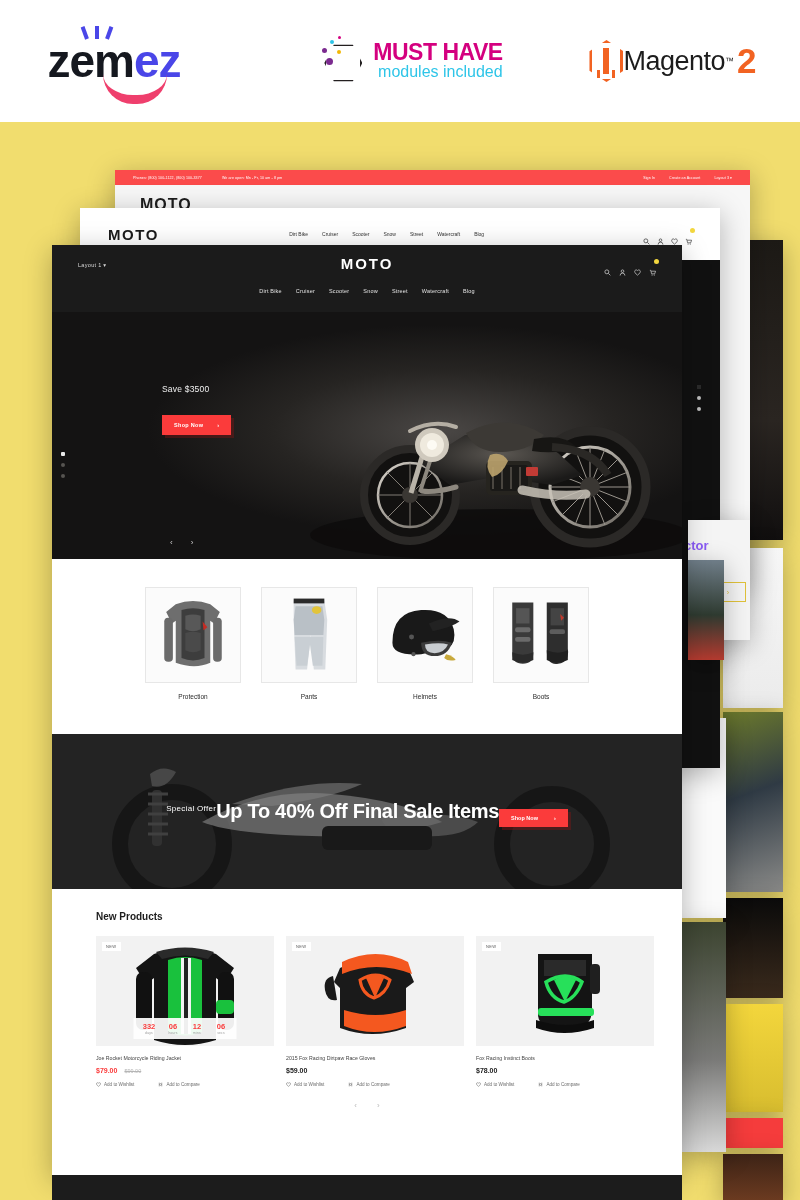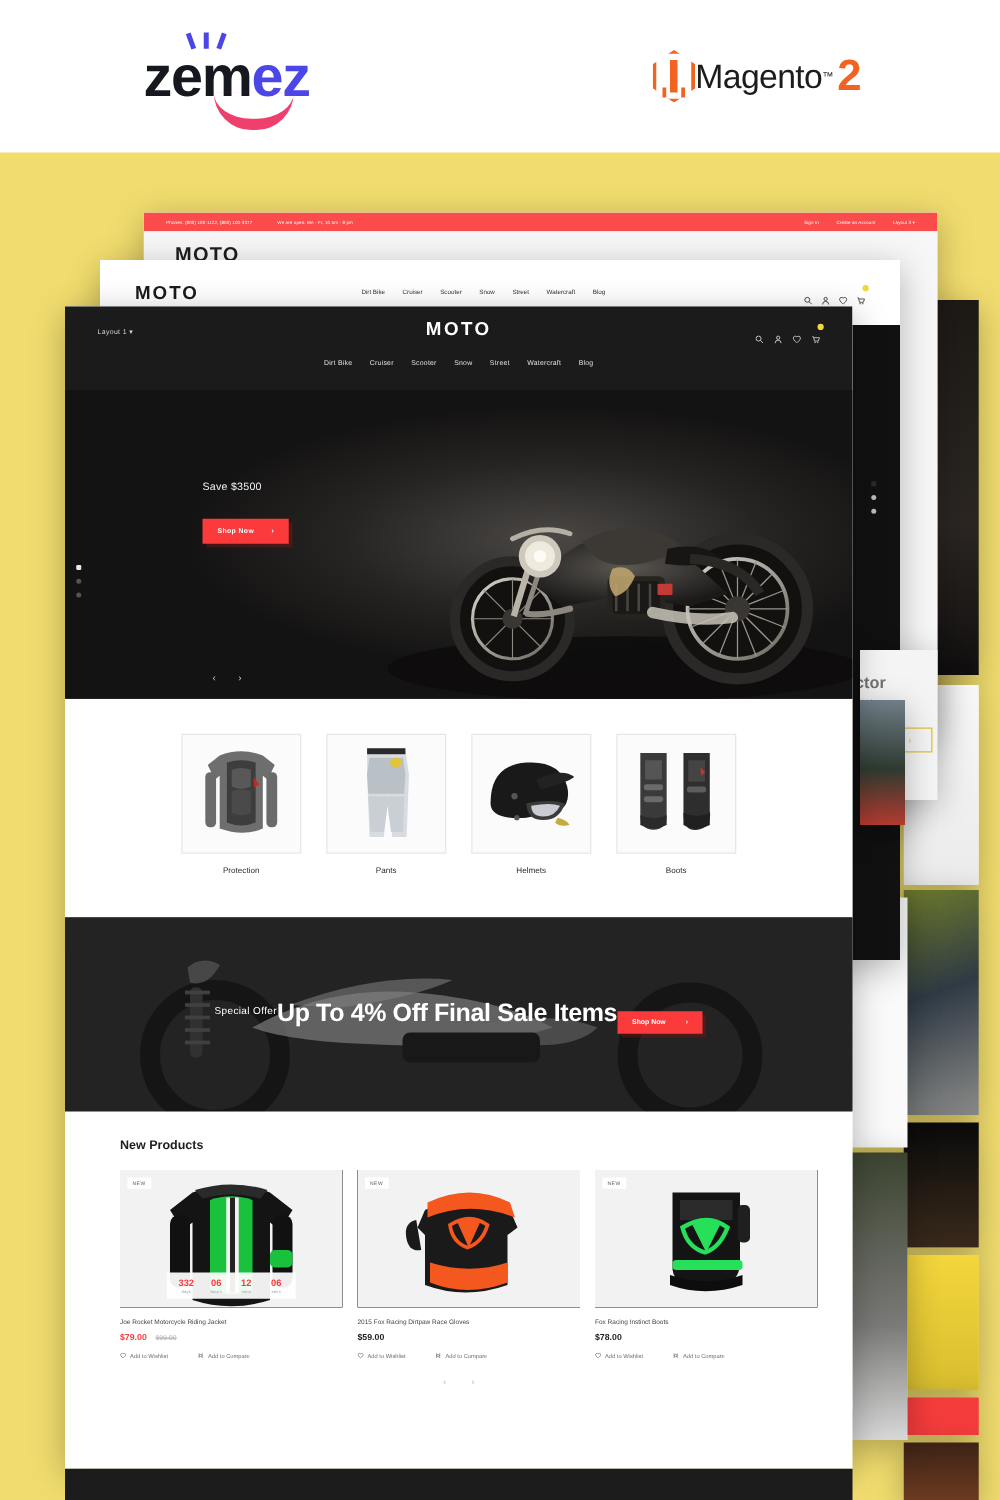--- a/index.html
+++ b/index.html
@@ -239,20 +239,34 @@
   <div class="logo-cell">
     <div class="zemez">
       <div class="tick t1"></div>
       <div class="tick t2"></div>
       <div class="tick t3"></div>
       <div class="word">z<span>e</span>m<span class="b">e</span><span class="b">z</span></div>
       <div class="smile"></div>
     </div>
   </div>
 
+  <div class="logo-cell musthave">
+    <div class="mh-hex">
+      <div class="hx"></div>
+      <div class="dot" style="left:2px;top:12px;width:5px;height:5px;background:#7b2a8f;"></div>
+      <div class="dot" style="left:10px;top:4px;width:4px;height:4px;background:#2ec5e8;"></div>
+      <div class="dot" style="left:18px;top:0px;width:3px;height:3px;background:#d4007f;"></div>
+      <div class="dot" style="left:6px;top:22px;width:7px;height:7px;background:#7b2a8f;"></div>
+      <div class="dot" style="left:17px;top:14px;width:4px;height:4px;background:#f2b705;"></div>
+    </div>
+    <div class="mh-text">
+      <div class="l1">MUST HAVE</div>
+      <div class="l2">modules included</div>
+    </div>
+  </div>
 
   <div class="logo-cell magento">
     <div class="mg-mark">
       <div class="outer"></div>
         <div class="inner"></div>
         <div class="v"></div>
     </div>
     <span class="mg-word">Magento</span>
     <span class="mg-tm">™</span>
     <span class="mg-two">2</span>
@@ -325,21 +339,21 @@
             <circle cx="12" cy="13.5" r="1.2" fill="#333"></circle>
           </svg>
         <span class="badge-y"></span>
       </span>
     </div>
   </div>
   <div class="mid-body"></div>
 </div>
 
 <div class="win" style="left:688px;top:520px;width:62px;height:120px;background:#f4f4f4;overflow:hidden;">
-  <div style="position:absolute;left:-4px;top:18px;font-size:13px;font-weight:bold;color:#737373;">ctor</div>
+  <div style="position:absolute;left:-4px;top:18px;font-size:13px;font-weight:bold;color:#8b5cf6;">ctor</div>
   <div style="position:absolute;left:-4px;top:38px;font-size:5px;color:#666;line-height:8px;">
     <div>le body</div>
     <div>hipping</div>
   </div>
   <div style="position:absolute;left:22px;top:62px;width:36px;height:20px;border:1px solid #e0c23a;display:flex;align-items:center;justify-content:center;color:#e0c23a;font-size:7px;">
     <span>›</span>
   </div>
 </div>
 <div class="win" style="left:688px;top:560px;width:36px;height:100px;background:linear-gradient(180deg,#6f7d88,#2e3a30 55%,#b33a2f);"></div>
 
@@ -565,21 +579,21 @@
           <line x1="96" y1="60" x2="116" y2="60"></line>
             <line x1="96" y1="70" x2="116" y2="70"></line>
           <line x1="96" y1="80" x2="116" y2="80"></line>
             <line x1="96" y1="90" x2="116" y2="90"></line>
           <line x1="96" y1="100" x2="116" y2="100"></line>
         </g>
       </g>
       <rect width="630" height="155" fill="#151515" opacity=".46"></rect>
     </svg>
     <div class="offer-sub">Special Offer</div>
-    <div class="offer-title">Up To 4% Off Final Sale Items</div>
+    <div class="offer-title">Up To 40% Off Final Sale Items</div>
     <div class="offer-btn">
       <span>Shop Now</span>
       <span>›</span>
     </div>
   </div>
 
   <div class="np">
     <div class="np-title">New Products</div>
     <div class="np-grid">
 

